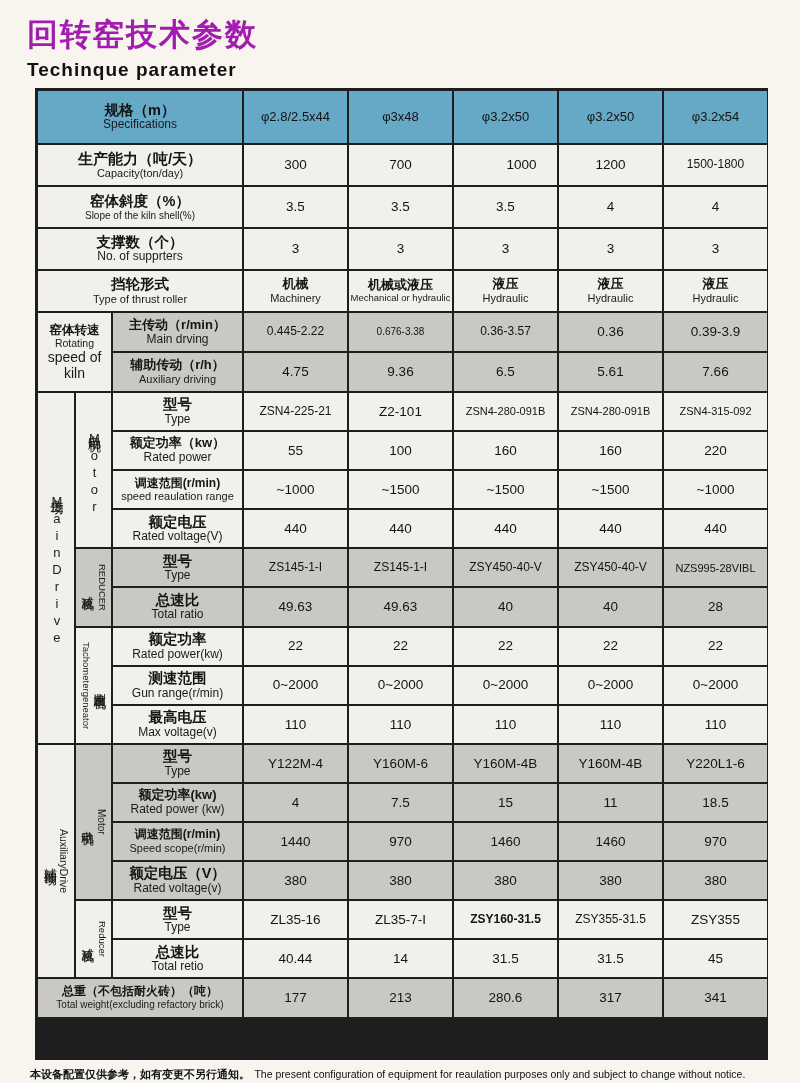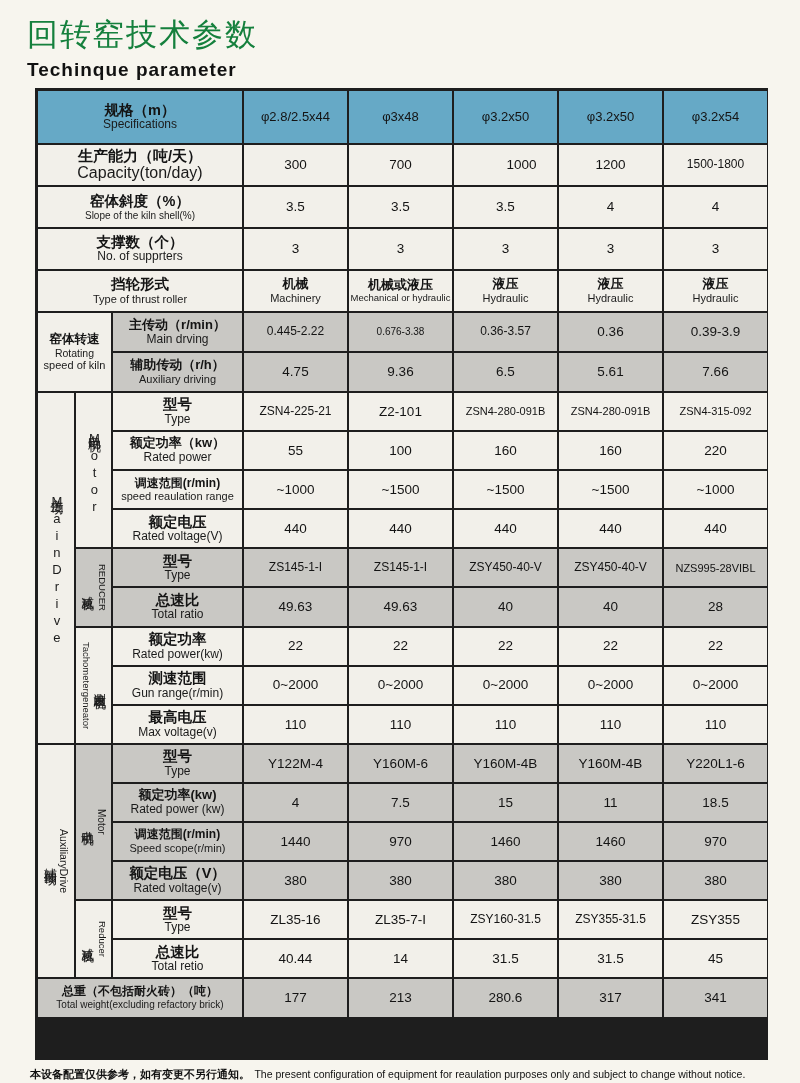--- a/index.html
+++ b/index.html
@@ -5,21 +5,21 @@
   html,body{margin:0;padding:0;}
   body{
     width:800px;height:1083px;
     background:#f7f5ee;
     font-family:"Liberation Sans","DejaVu Sans",sans-serif;
     color:#1c1c1c;
     overflow:hidden;
     position:relative;
   }
   .title-block{position:absolute;left:27px;top:14px;}
-  .title-cn{font-size:31px;font-weight:400;letter-spacing:2px;color:#15803d;}
+  .title-cn{font-size:31px;font-weight:700;letter-spacing:2px;color:#a21caf;}
   .title-en{font-size:19px;font-weight:bold;letter-spacing:1px;color:#111;margin-top:3px;}
 
   #kiln-table{
     position:absolute;left:35px;top:88px;
     width:733px;height:972px;
     box-sizing:border-box;
     background:#1e1e1e;
     border:3px solid #1e1e1e;
     display:grid;
     grid-template-columns:36px 35px 129px repeat(5,103px);
@@ -69,21 +69,21 @@
       <div class="val" style="font-size: 13px;">φ3.2x50</div>
     </div>
     <div class="cell bg-blue" style="grid-area: 1 / 7 / span 1 / span 1;">
       <div class="val" style="font-size: 13px;">φ3.2x50</div>
     </div>
     <div class="cell bg-blue" style="grid-area: 1 / 8 / span 1 / span 1;">
       <div class="val" style="font-size: 13px;">φ3.2x54</div>
     </div>
     <div class="cell bg-light" style="grid-area: 2 / 1 / span 1 / span 3;">
       <div class="cn" style="font-size: 15px;">生产能力（吨/天）</div>
-      <div class="en" style="font-size: 16px;">Capacity(ton/day)</div>
+      <div class="en" style="font-size: 11px;">Capacity(ton/day)</div>
     </div>
     <div class="cell bg-light" style="grid-area: 2 / 4 / span 1 / span 1;">
       <div class="val">300</div>
     </div>
     <div class="cell bg-light" style="grid-area: 2 / 5 / span 1 / span 1;">
       <div class="val">700</div>
     </div>
     <div class="cell bg-light" style="grid-area: 2 / 6 / span 1 / span 1; padding-left: 32px;">
       <div class="val">1000</div>
     </div>
@@ -151,21 +151,21 @@
       <div class="cn" style="font-size: 13px;">液压</div>
       <div class="en" style="font-size: 11px;">Hydraulic</div>
     </div>
     <div class="cell bg-light" style="grid-area: 5 / 8 / span 1 / span 1;">
       <div class="cn" style="font-size: 13px;">液压</div>
       <div class="en" style="font-size: 11px;">Hydraulic</div>
     </div>
     <div class="cell bg-light" style="grid-area: 6 / 1 / span 2 / span 2;">
       <div class="cn" style="font-size: 12.5px;">窑体转速</div>
       <div class="en" style="font-size: 10.5px;">Rotating</div>
-      <div class="en" style="font-size: 11px;">speed of kiln</div>
+      <div class="en" style="font-size: 14px;">speed of kiln</div>
     </div>
     <div class="cell bg-gray" style="grid-area: 6 / 3 / span 1 / span 1;">
       <div class="cn" style="font-size: 13px;">主传动（r/min）</div>
       <div class="en" style="font-size: 12px;">Main drving</div>
     </div>
     <div class="cell bg-gray" style="grid-area: 6 / 4 / span 1 / span 1;">
       <div class="val" style="font-size: 12px;">0.445-2.22</div>
     </div>
     <div class="cell bg-gray" style="grid-area: 6 / 5 / span 1 / span 1;">
       <div class="val" style="font-size: 10px;">0.676-3.38</div>
@@ -488,21 +488,21 @@
     <div class="cell bg-light" style="grid-area: 21 / 3 / span 1 / span 1;">
       <div class="cn" style="font-size: 14.5px;">型号</div>
       <div class="en" style="font-size: 12px;">Type</div>
     </div>
     <div class="cell bg-light" style="grid-area: 21 / 4 / span 1 / span 1;">
       <div class="val">ZL35-16</div>
     </div>
     <div class="cell bg-light" style="grid-area: 21 / 5 / span 1 / span 1;">
       <div class="val">ZL35-7-I</div>
     </div>
-    <div class="cell bg-light" style="grid-area: 21 / 6 / span 1 / span 1;">
+    <div class="cell bg-light" style="grid-area: 21 / 6 / span 1 / span 1; font-weight: bold;">
       <div class="val" style="font-size: 12px;">ZSY160-31.5</div>
     </div>
     <div class="cell bg-light" style="grid-area: 21 / 7 / span 1 / span 1; text-align: center;">
       <div class="val" style="font-size: 12px;">ZSY355-31.5</div>
     </div>
     <div class="cell bg-light" style="grid-area: 21 / 8 / span 1 / span 1;">
       <div class="val">ZSY355</div>
     </div>
     <div class="cell bg-light" style="grid-area: 22 / 3 / span 1 / span 1;">
       <div class="cn" style="font-size: 14.5px;">总速比</div>

